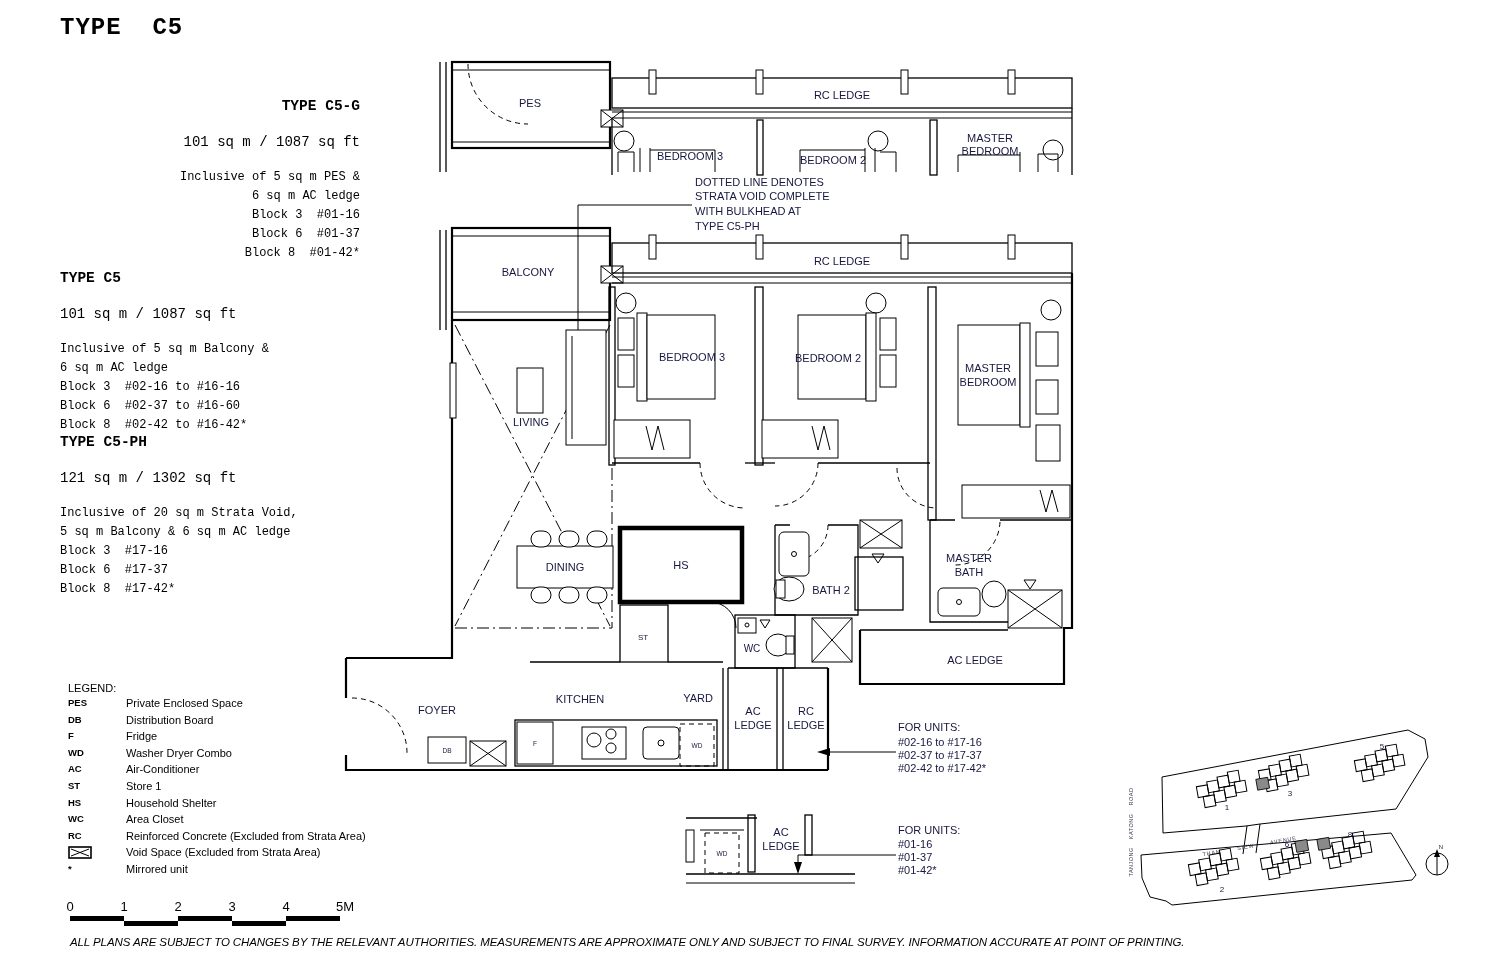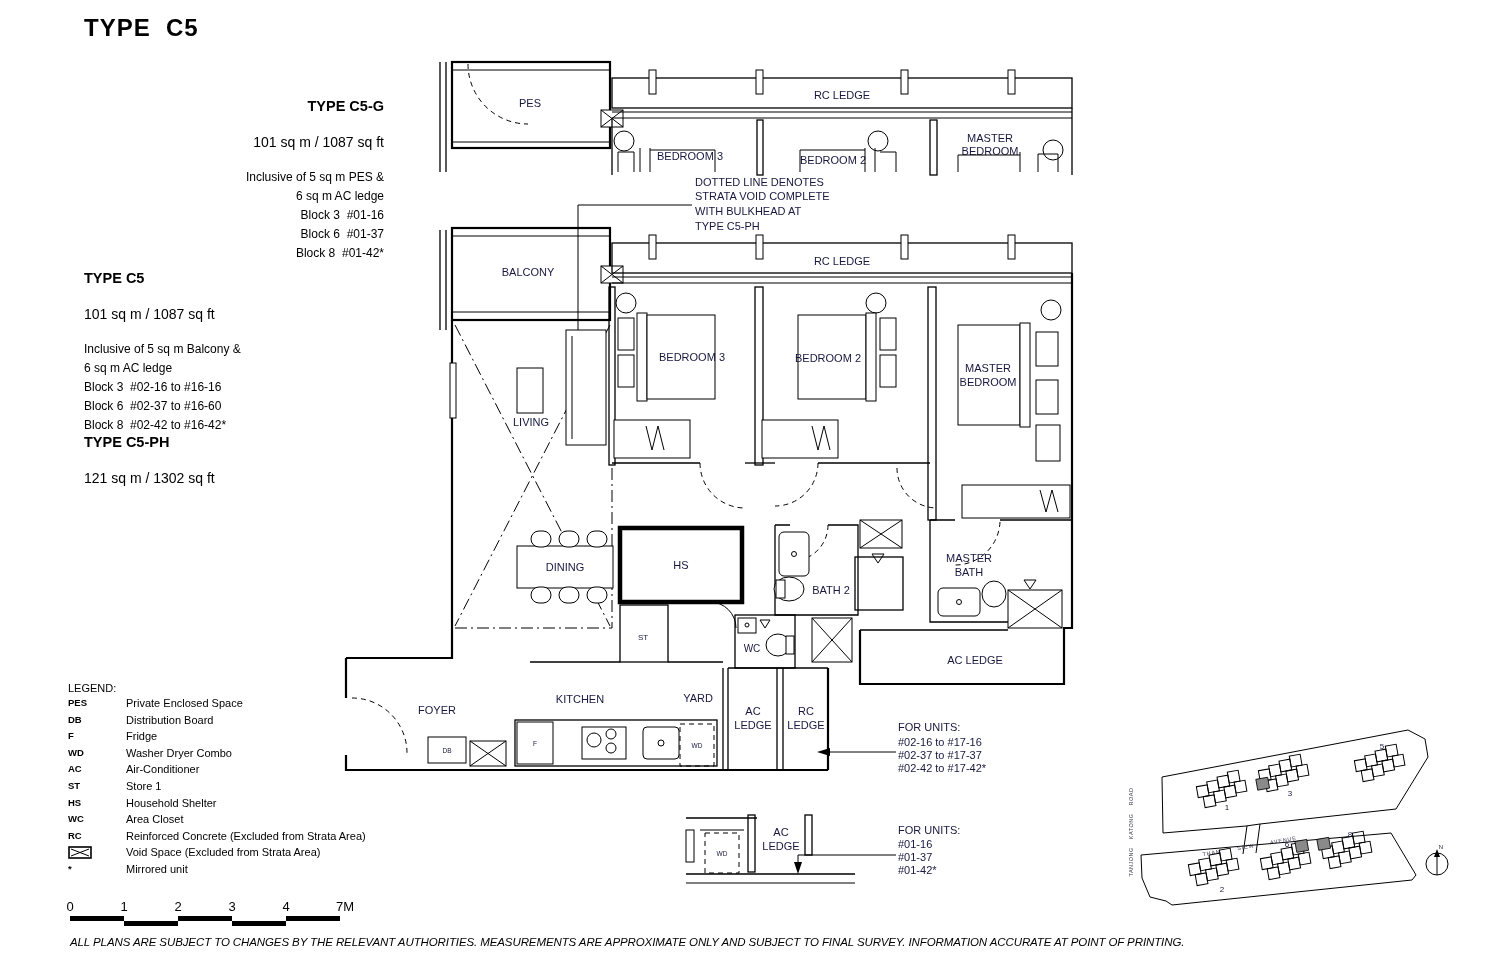--- a/index.html
+++ b/index.html
@@ -2,21 +2,21 @@
 <html><head>
 <meta charset="utf-8">
 <style>
   html,body{margin:0;padding:0;}
   body{
     width:1505px;height:968px;position:relative;background:#ffffff;
     font-family:"Liberation Sans",sans-serif;color:#000;overflow:hidden;
   }
   .abs{position:absolute;}
   
-  #info-panel{left:84px;top:14px;width:300px;}
+  #info-panel{left:60px;top:14px;width:300px;font-family:Liberation Mono, monospace;}
   .main-title{font-size:24px;font-weight:bold;letter-spacing:1px;white-space:pre;}
   .sub-title{font-size:17px;font-weight:bold;margin-top:5px;letter-spacing:.2px;}
   .spec-block{position:absolute;left:0;width:300px;}
   .spec-name{font-size:14.5px;font-weight:bold;}
   .spec-area{font-size:14px;margin-top:20px;}
   .spec-lines{margin-top:18px;}
   .spec-line{font-size:12px;line-height:19px;white-space:pre;}
   
   #legend{left:68px;top:682px;width:330px;}
   .legend-title{font-size:11px;margin-bottom:3px;}
@@ -73,20 +73,27 @@
       <div class="spec-line">6 sq m AC ledge</div>
       <div class="spec-line">Block 3  #02-16 to #16-16</div>
       <div class="spec-line">Block 6  #02-37 to #16-60</div>
       <div class="spec-line">Block 8  #02-42 to #16-42*</div>
     </div>
   </div>
 
   <div class="spec-block" style="top:420px;">
     <div class="spec-name">TYPE C5-PH</div>
     <div class="spec-area">121 sq m / 1302 sq ft</div>
+    <div class="spec-lines">
+      <div class="spec-line">Inclusive of 20 sq m Strata Void,</div>
+      <div class="spec-line">5 sq m Balcony &amp; 6 sq m AC ledge</div>
+      <div class="spec-line">Block 3  #17-16</div>
+      <div class="spec-line">Block 6  #17-37</div>
+      <div class="spec-line">Block 8  #17-42*</div>
+    </div>
   </div>
 </div>
 
 <div class="abs" id="legend">
   <div class="legend-title">LEGEND:</div>
   <div class="legend-row">
       <span class="legend-term">PES</span>
       <span class="legend-desc">Private Enclosed Space</span>
     </div>
   <div class="legend-row">
@@ -136,21 +143,21 @@
       <span class="legend-desc">Mirrored unit</span>
     </div>
 </div>
 
 <div class="abs" id="scalebar">
   <span class="sb-num" style="left:0px;">0</span>
   <span class="sb-num" style="left:54px;">1</span>
   <span class="sb-num" style="left:108px;">2</span>
   <span class="sb-num" style="left:162px;">3</span>
   <span class="sb-num" style="left:216px;">4</span>
-  <span class="sb-num" style="left:275px;">7M</span>
+  <span class="sb-num" style="left:275px;">5M</span>
   <div class="sb-seg" style="left:0px;top:17px;width:54px;"></div>
   <div class="sb-seg" style="left:54px;top:22px;width:54px;"></div>
   <div class="sb-seg" style="left:108px;top:17px;width:54px;"></div>
   <div class="sb-seg" style="left:162px;top:22px;width:54px;"></div>
   <div class="sb-seg" style="left:216px;top:17px;width:54px;"></div>
 </div>
 
 <div class="abs" id="disclaimer">ALL PLANS ARE SUBJECT TO CHANGES BY THE RELEVANT AUTHORITIES. MEASUREMENTS ARE APPROXIMATE ONLY AND SUBJECT TO FINAL SURVEY. INFORMATION ACCURATE AT POINT OF PRINTING.</div>
 
 <svg class="abs" id="plan-svg" width="1505" height="968" viewBox="0 0 1505 968" xmlns="http://www.w3.org/2000/svg">

